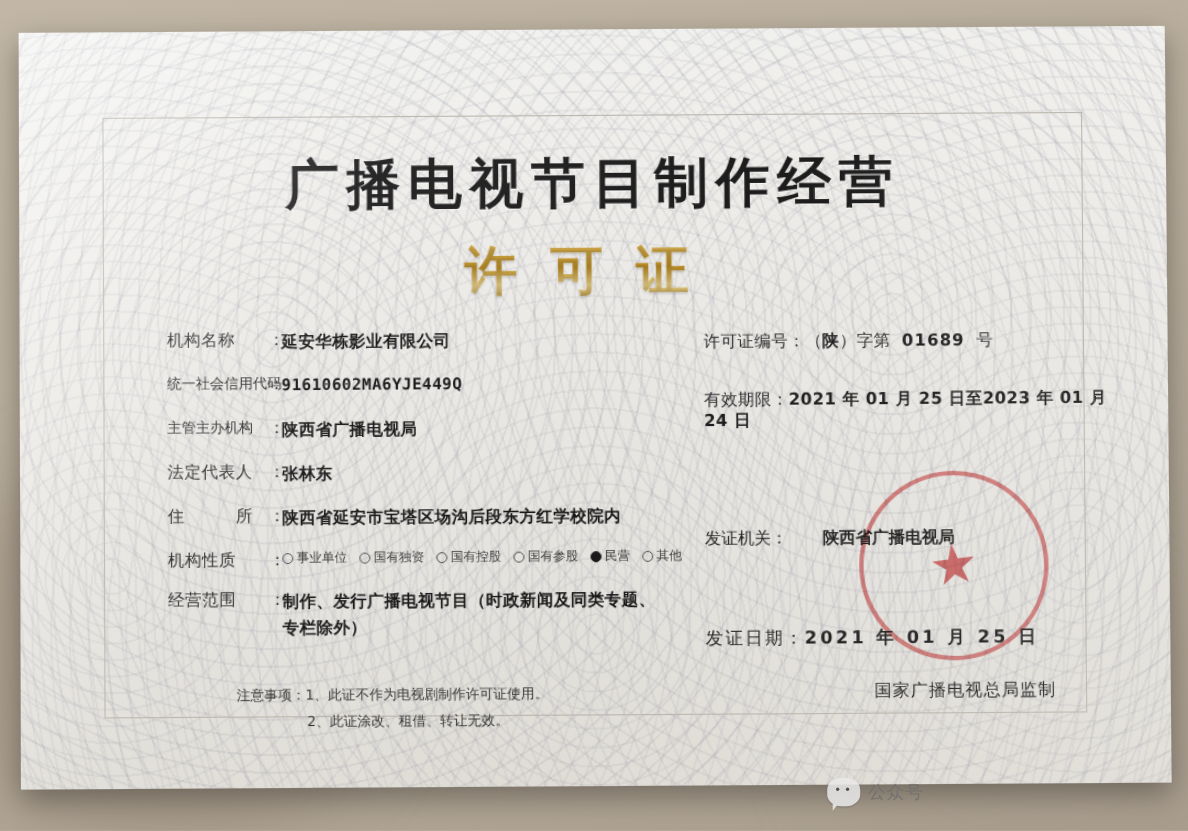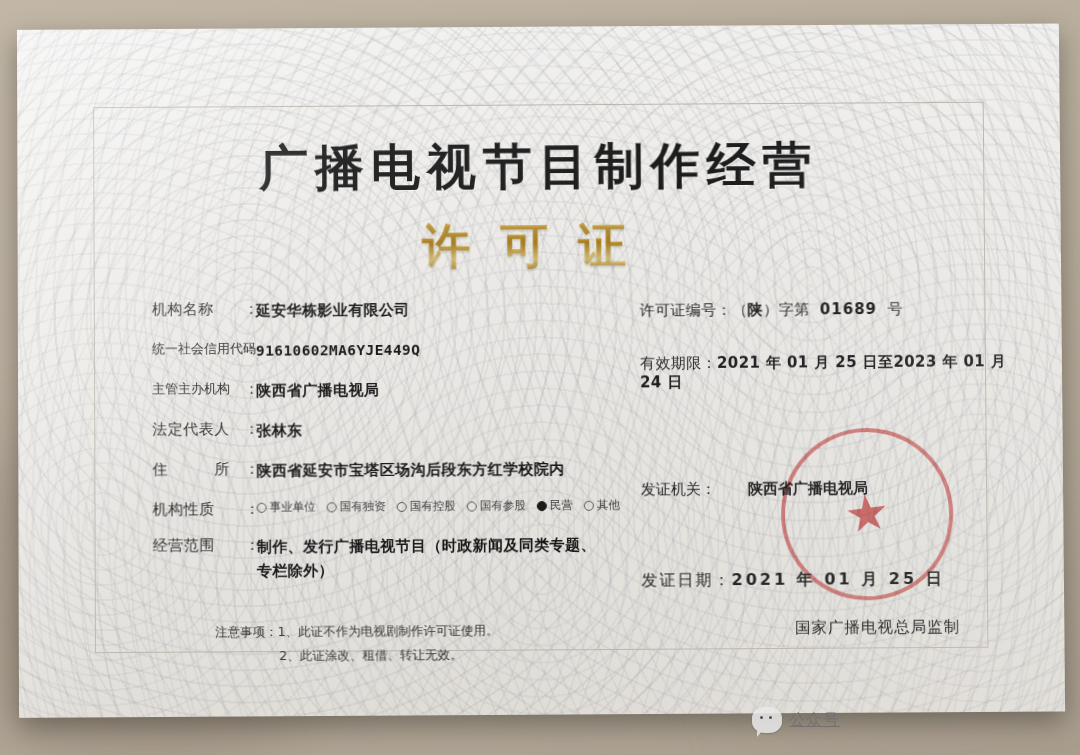--- a/index.html
+++ b/index.html
@@ -129,21 +129,21 @@
     width:30px;height:26px;border-radius:13px/11px;background:#e9e9e9;position:relative;
     box-shadow:0 1px 2px rgba(0,0,0,.2);
   }
   .wechat .bubble:before{
     content:"";position:absolute;left:5px;bottom:-4px;border-width:6px 5px 0 0;border-style:solid;
     border-color:#e9e9e9 transparent transparent transparent;
   }
   .wechat .bubble i{position:absolute;width:3px;height:3px;background:#4a4a4a;border-radius:50%;}
   .wechat .bubble i:nth-child(1){left:8px;top:9px;}
   .wechat .bubble i:nth-child(2){left:17px;top:9px;}
-  .wechat .wm-text{font-family:"DejaVu Sans",sans-serif;font-size:16px;color:#6f6f6f;letter-spacing:1px;text-decoration:underline;}
+  .wechat .wm-text{font-family:"DejaVu Sans",sans-serif;font-size:16px;color:#6f6f6f;letter-spacing:1px;}
 </style>
 </head>
 <body>
 
 <div class="photo">
   <div class="wall-a"></div>
   <div class="wall-b"></div>
 
   <div class="cert">
     <div class="guilloche"></div>

